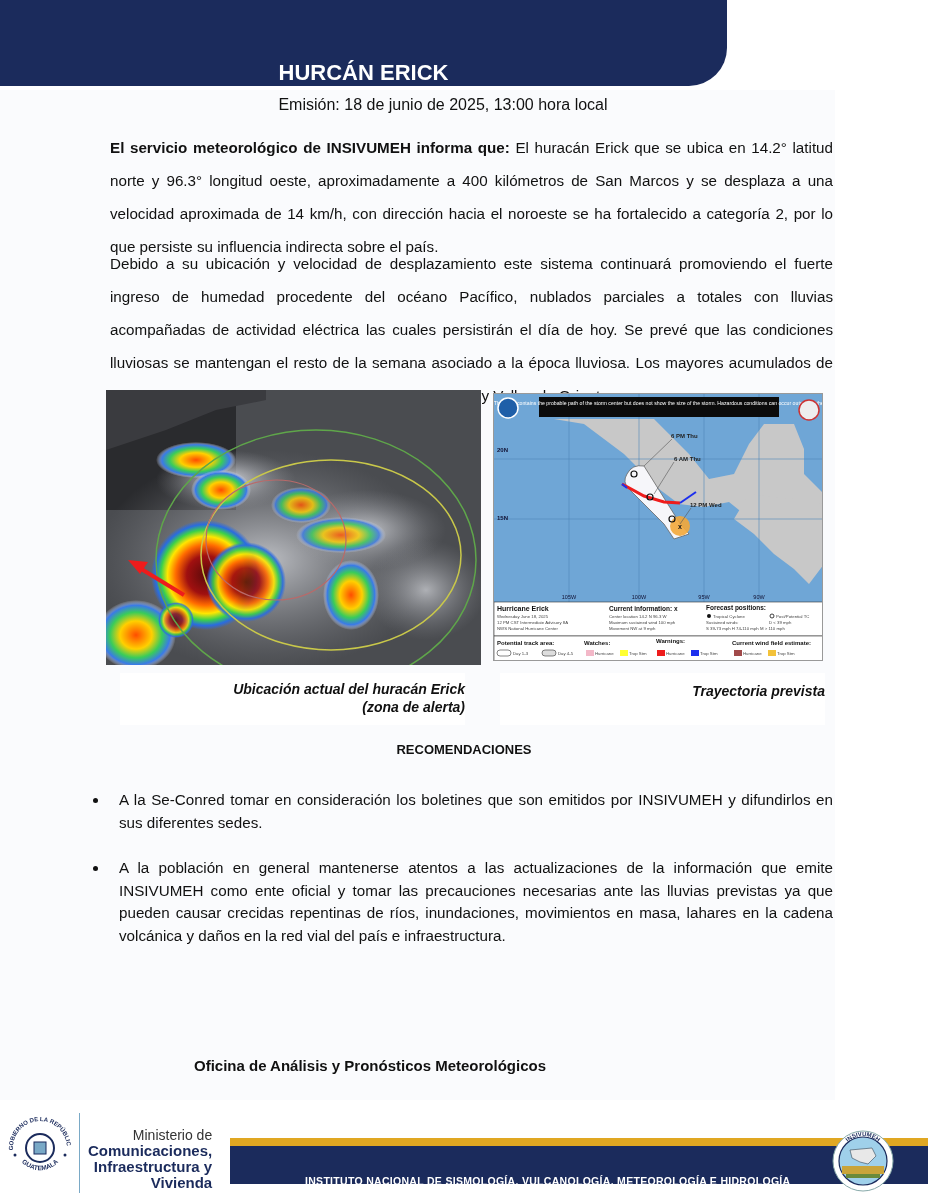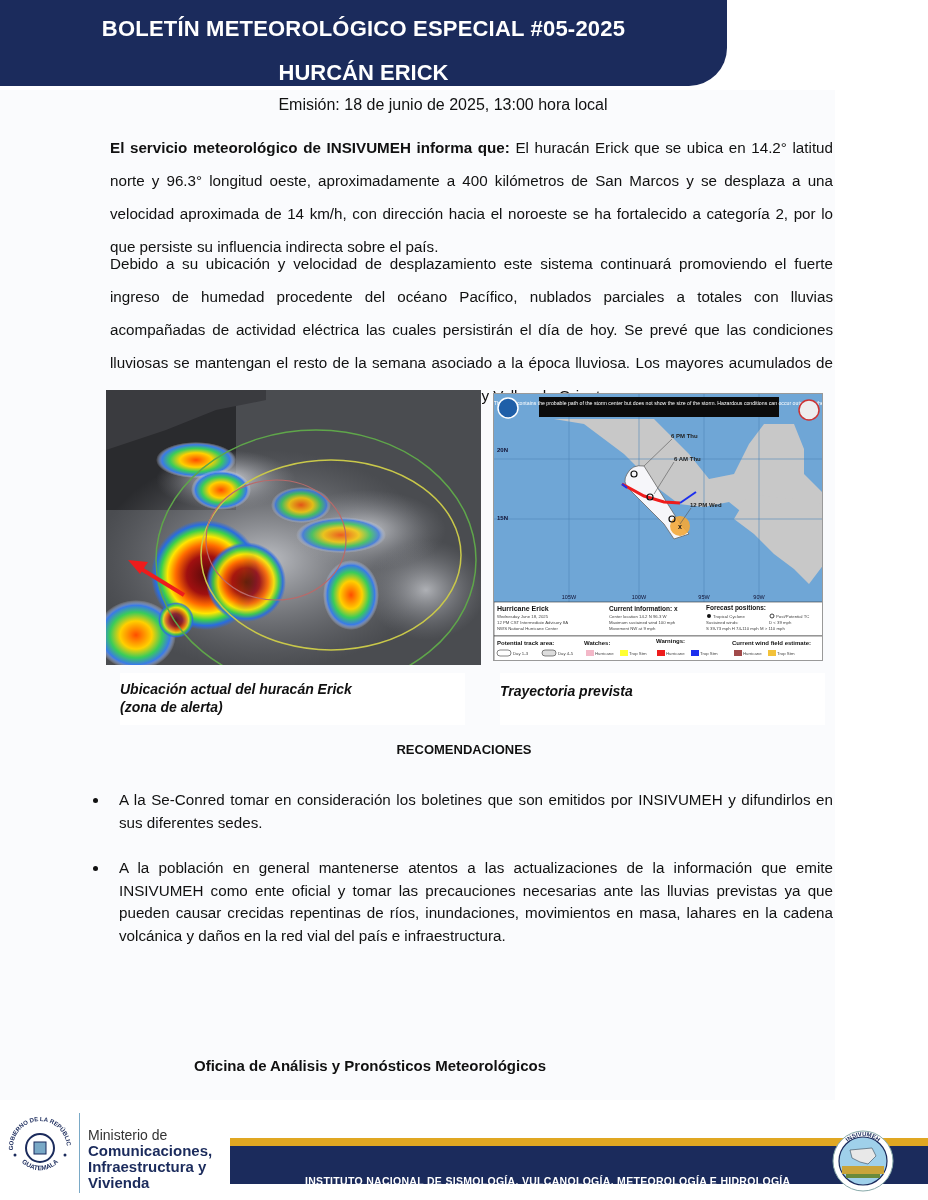--- a/index.html
+++ b/index.html
@@ -23,51 +23,50 @@
 
   .para { position: absolute; left: 110px; width: 723px; font-size: 15.2px; line-height: 33px; text-align: justify; }
   .p1 { top: 131px; }
   .p2 { top: 247px; }
   .para b { font-weight: bold; }
 
   .fig { position: absolute; overflow: hidden; }
   .fig-sat { left: 106px; top: 390px; width: 375px; height: 275px; background: #3a3d40; }
   .fig-nhc { left: 493px; top: 393px; width: 330px; height: 268px; background: #fff; border: 1px solid #999; }
 
-  .caption-box { position: absolute; background: #fff; text-align: left; font-size: 14px; font-style: italic; font-weight: bold; line-height: 18px; }
+  .caption-box { position: absolute; background: #fff; text-align: right; font-size: 14px; font-style: italic; font-weight: bold; line-height: 18px; }
   .cap1 { left: 120px; top: 673px; width: 345px; height: 52px; padding-top: 7px; }
   .cap2 { left: 500px; top: 673px; width: 325px; height: 52px; padding-top: 9px; }
 
   .rec-title { position: absolute; left: 0; width: 928px; top: 742px; text-align: center; font-size: 13px; font-weight: bold; }
 
   .recs { position: absolute; left: 93px; top: 789px; width: 740px; list-style: none; }
   .recs li { position: relative; padding-left: 26px; font-size: 15.2px; line-height: 22.5px; text-align: justify; margin-bottom: 23px; }
   .recs li::before { content: ""; position: absolute; left: 0; top: 9px; width: 5px; height: 5px; border-radius: 50%; background: #111; }
 
   .office { position: absolute; left: 0; width: 740px; top: 1055px; text-align: center; font-size: 15px; font-weight: bold; line-height: 22px; }
 
   .footer-stripe { position: absolute; left: 230px; top: 1138px; width: 698px; height: 8px; background: #e0a722; }
   .footer-band { position: absolute; left: 230px; top: 1146px; width: 698px; height: 38px; background: #1b2b5c; }
   .footer-text { position: absolute; left: 305px; top: 1175px; color: #fff; font-size: 10.5px; font-weight: bold; letter-spacing: 0.3px; }
 
   .min-logo { position: absolute; left: 5px; top: 1113px; }
   .min-sep { position: absolute; left: 79px; top: 1113px; width: 1px; height: 80px; background: #7aa9c6; }
-  .min-text { position: absolute; left: 88px; top: 1127px; line-height: 16px; color: #1b2b5c; }
+  .min-text { position: absolute; left: 88px; top: 1127px; line-height: 16px; color: #1b2b5c; text-align: right; }
   .min-text .l1 { font-size: 14px; font-weight: normal; color: #333; }
   .min-text .l2 { font-size: 15px; font-weight: bold; }
 
   .insiv-logo { position: absolute; left: 832px; top: 1130px; }
 </style>
 </head>
 <body>
 
 <div class="sheet"></div>
 
 <div class="banner">
-  <div class="t1">BOLETÍN METEOROLÓGICO ESPECIAL #05-2025</div>
   <div class="t2">HURCÁN ERICK</div>
 </div>
 
 <div class="emision">Emisión: 18 de junio de 2025, 13:00 hora local</div>
 
 <p class="para p1"><b>El servicio meteorológico de INSIVUMEH informa que:</b><span> El huracán Erick que se ubica en 14.2° latitud norte y 96.3° longitud oeste, aproximadamente a 400 kilómetros de San Marcos y se desplaza a una velocidad aproximada de 14 km/h, con dirección hacia el noroeste se ha fortalecido a categoría 2, por lo que persiste su influencia indirecta sobre el país.</span></p>
 
 <p class="para p2">Debido a su ubicación y velocidad de desplazamiento este sistema continuará promoviendo el fuerte ingreso de humedad procedente del océano Pacífico, nublados parciales a totales con lluvias acompañadas de actividad eléctrica las cuales persistirán el día de hoy. Se prevé que las condiciones lluviosas se mantengan el resto de la semana asociado a la época lluviosa. Los mayores acumulados de lluvia se registrarán en Bocacosta, Pacífico, Occidente y Valles de Oriente.</p>
 
 <div class="fig fig-sat">

